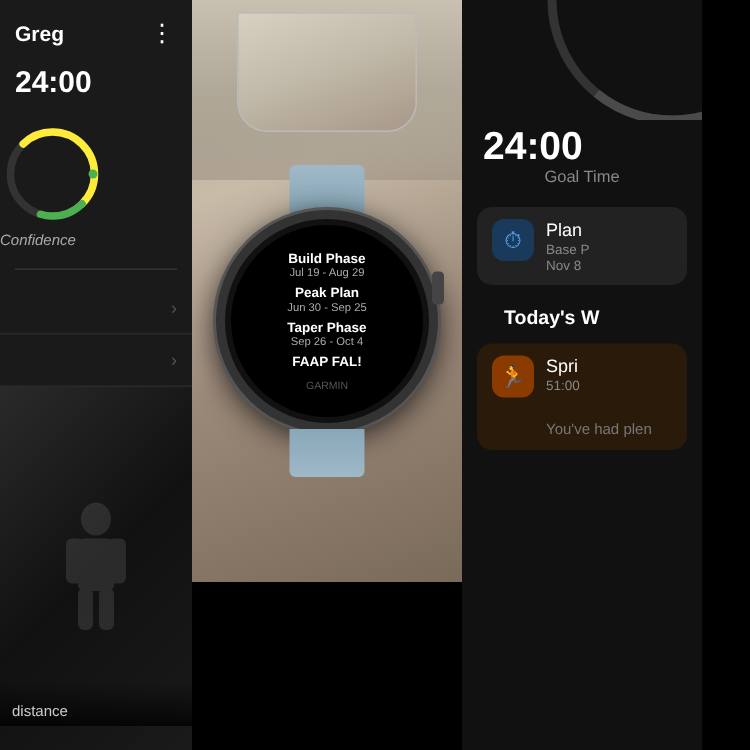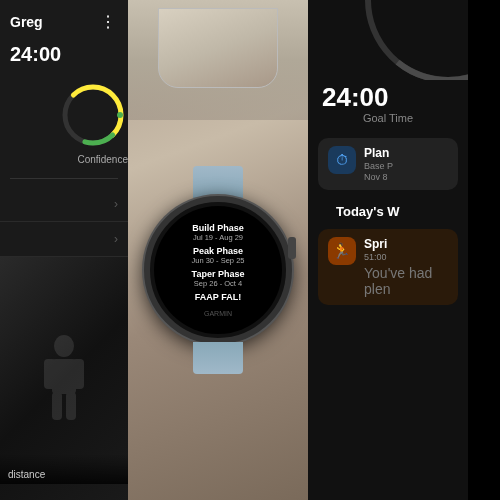--- a/index.html
+++ b/index.html
@@ -41,22 +41,23 @@
     }
     .left-time {
       color: #fff;
       font-size: 20px;
       font-weight: 700;
       padding: 4px 10px;
     }
     .left-gauge-area {
       display: flex;
       flex-direction: column;
-      align-items: flex-end;
+      align-items: flex-start;
       padding: 10px 0 5px;
+      font-style: italic;
     }
     .gauge-circle {
       width: 70px;
       height: 70px;
       position: relative;
     }
     .gauge-label {
       color: #aaa;
       font-size: 10px;
       margin-top: 4px;
@@ -112,21 +113,21 @@
     }
     .person-silhouette {
       width: 60px;
       height: 90px;
       opacity: 0.3;
     }
 
     
     .middle-panel {
       width: 180px;
-      height: 500px;
+      height: 388px;
       background: #888;
       position: relative;
       overflow: hidden;
       display: flex;
       align-items: center;
       justify-content: center;
     }
     .hand-bg {
       position: absolute;
       inset: 0;
@@ -287,43 +288,43 @@
       justify-content: center;
       font-size: 14px;
       flex-shrink: 0;
     }
     .right-card-content {
       flex: 1;
     }
     .right-card-title {
       color: #fff;
       font-size: 12px;
-      font-weight: 700;
+      font-weight: 400;
     }
     .right-card-sub {
       color: #888;
       font-size: 9px;
       margin-top: 1px;
     }
     .right-section-header {
       padding: 8px 28px 4px;
       color: #fff;
       font-size: 13px;
       font-weight: 700;
     }
     .right-card-orange {
       background: #2a1a0a;
     }
     .right-card-icon-orange {
       background: #8b3a00;
     }
     .right-card-bottom-text {
       color: #777;
-      font-size: 14px;
-      margin-top: 3px;
+      font-size: 10px;
+      margin-top: 19px;
     }
   </style>
 </head>
 <body>
 
 <div class="left-panel">
   <div class="left-header">
     <div class="left-header-title">Greg</div>
     <div class="left-dots">⋮</div>
   </div>
@@ -379,21 +380,21 @@
   <div class="watch-container">
     <div class="watch-strap-top"></div>
     <div class="watch-outer">
       <div class="watch-crown"></div>
       <div class="watch-screen">
         <div class="watch-phase">
           <span class="watch-phase-name">Build Phase</span>
           <span class="watch-phase-date">Jul 19 - Aug 29</span>
         </div>
         <div class="watch-phase">
-          <span class="watch-phase-name">Peak Phase</span>
+          <span class="watch-phase-name">Peak Plan</span>
           <span class="watch-phase-date">Jun 30 - Sep 25</span>
         </div>
         <div class="watch-phase">
           <span class="watch-phase-name">Taper Phase</span>
           <span class="watch-phase-date">Sep 26 - Oct 4</span>
         </div>
         <div class="watch-phase">
           <span class="watch-phase-name">FAAP FAL!</span>
         </div>
         <div class="watch-brand">GARMIN</div>

